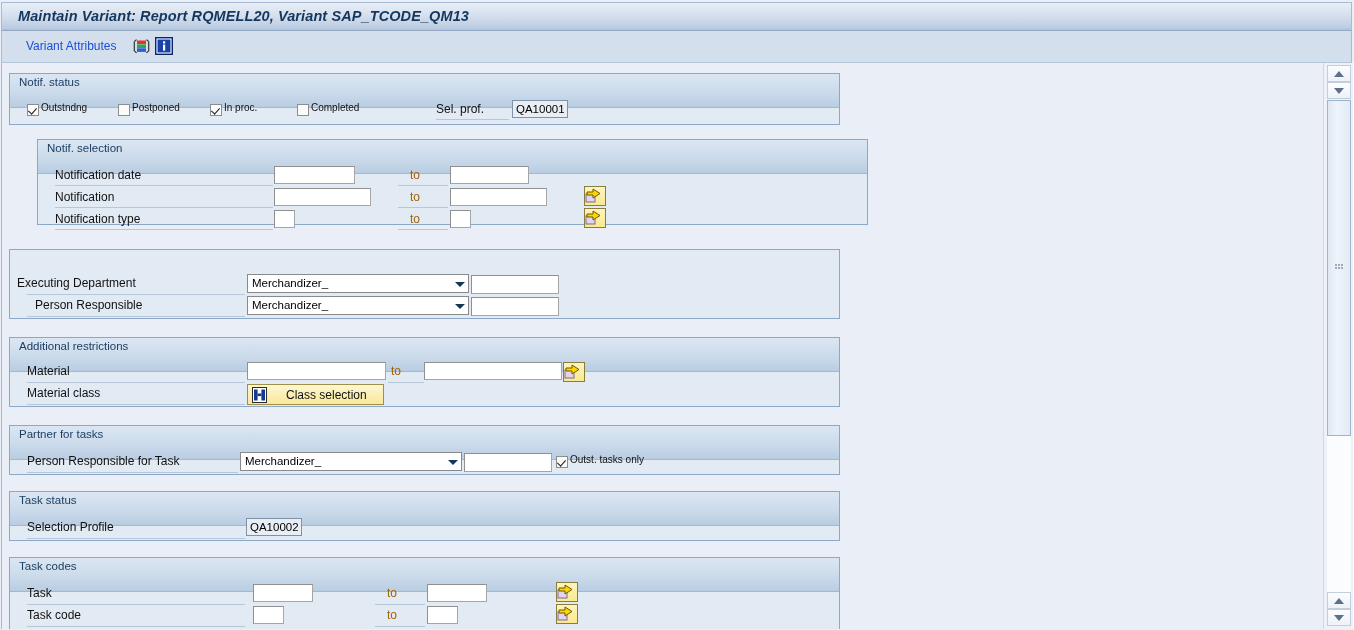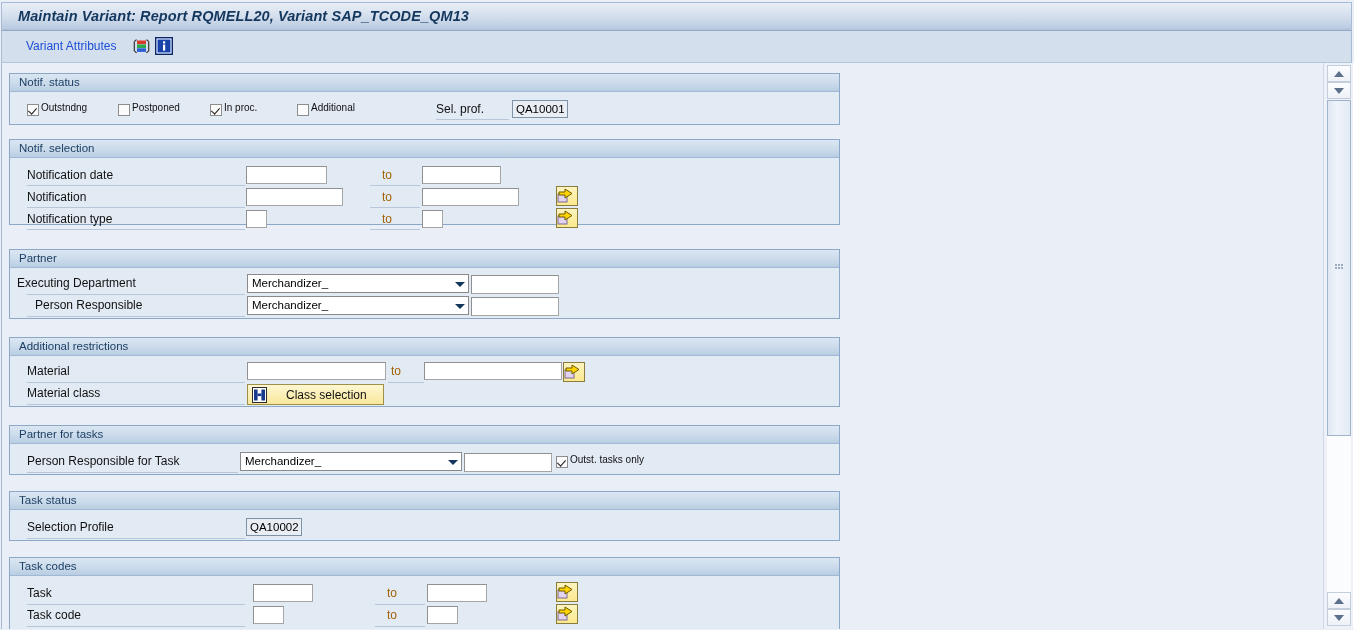--- a/index.html
+++ b/index.html
@@ -69,21 +69,21 @@
   }
 
   
   .group {
     position: absolute; left: 7px; width: 831px;
     background: #e2eaf4;
     border: 1px solid #8ba8c8;
     box-sizing: border-box;
   }
   .group-header {
-    position: absolute; left: 0; top: 0; width: 100%; height: 18px;
+    position: absolute; left: 0; top: 0; width: 100%; height: 34px;
     background: linear-gradient(to bottom, #dbe6f2 0%, #cbdbeb 55%, #b9cde2 100%);
     border-bottom: 1px solid #9fb8d3;
     box-sizing: border-box;
   }
   .group-title {
     position: absolute; left: 9px; top: 2px;
     font-size: 11.5px; color: #1c3f63; white-space: nowrap;
   }
 
   
@@ -280,29 +280,29 @@
       <div class="cbx-wrap" style="left:108px; top:28px;">
         <span class="cbx"></span>
         <span class="cbx-lbl">Postponed</span>
       </div>
       <div class="cbx-wrap" style="left:200px; top:28px;">
         <span class="cbx checked"></span>
         <span class="cbx-lbl">In proc.</span>
       </div>
       <div class="cbx-wrap" style="left:287px; top:28px;">
         <span class="cbx"></span>
-        <span class="cbx-lbl">Additional</span>
+        <span class="cbx-lbl">Completed</span>
       </div>
 
       <div class="fld-label" style="left:426px; top:28px;">Sel. prof.</div>
       <div class="lbl-underline" style="left:426px; top:45px; width:73px;"></div>
       <input class="inp filled" style="left: 502px; top: 26px; width: 56px;" readonly="" value="QA10001">
     </div>
 
-    <div class="group" style="top:76px; height:86px;">
+    <div class="group" style="top:76px; height:86px;margin-left:28px;">
       <div class="group-header">
         <div class="group-title">Notif. selection</div>
       </div>
 
       <div class="fld-label" style="left:17px; top:28px;">Notification date</div>
       <div class="lbl-underline" style="left:17px; top:45px; width:218px;"></div>
       <input class="inp" style="left: 236px; top: 26px; width: 81px;" value="">
       <div class="to-word" style="left:372px; top:28px;">to</div>
       <div class="lbl-underline" style="left:360px; top:45px; width:50px;"></div>
       <input class="inp" style="left: 412px; top: 26px; width: 79px;" value="">
@@ -328,23 +328,20 @@
       <input class="inp" style="left: 412px; top: 70px; width: 21px;" value="">
       <div class="msel" style="left:546px; top:68px;">
         <svg width="20" height="18" viewBox="0 0 20 18">
           <rect x="1" y="7" width="9" height="8" fill="#e2d3ef" stroke="#7a6a92" stroke-width="1"></rect>
           <path d="M8 2 L8 5 L2 5 L2 8 L8 8 L8 11 L15 6.5 Z" fill="#ffd400" stroke="#6b5a00" stroke-width="1" stroke-linejoin="round"></path>
         </svg>
       </div>
     </div>
 
     <div class="group" style="top:186px; height:70px;">
-      <div class="group-header">
-        <div class="group-title">Partner</div>
-      </div>
 
       <div class="fld-label" style="left:7px; top:26px;">Executing Department</div>
       <div class="lbl-underline" style="left:17px; top:44px; width:218px;"></div>
       <div class="ddl" style="left:237px; top:24px; width:222px;">
         <span class="ddl-text">Merchandizer_</span>
         <span class="ddl-arrow"></span>
       </div>
       <input class="inp" style="left: 461px; top: 25px; width: 88px; height: 19px;" value="">
 
       <div class="fld-label" style="left:17px; top:48px;margin-left:8px;">Person Responsible</div>

